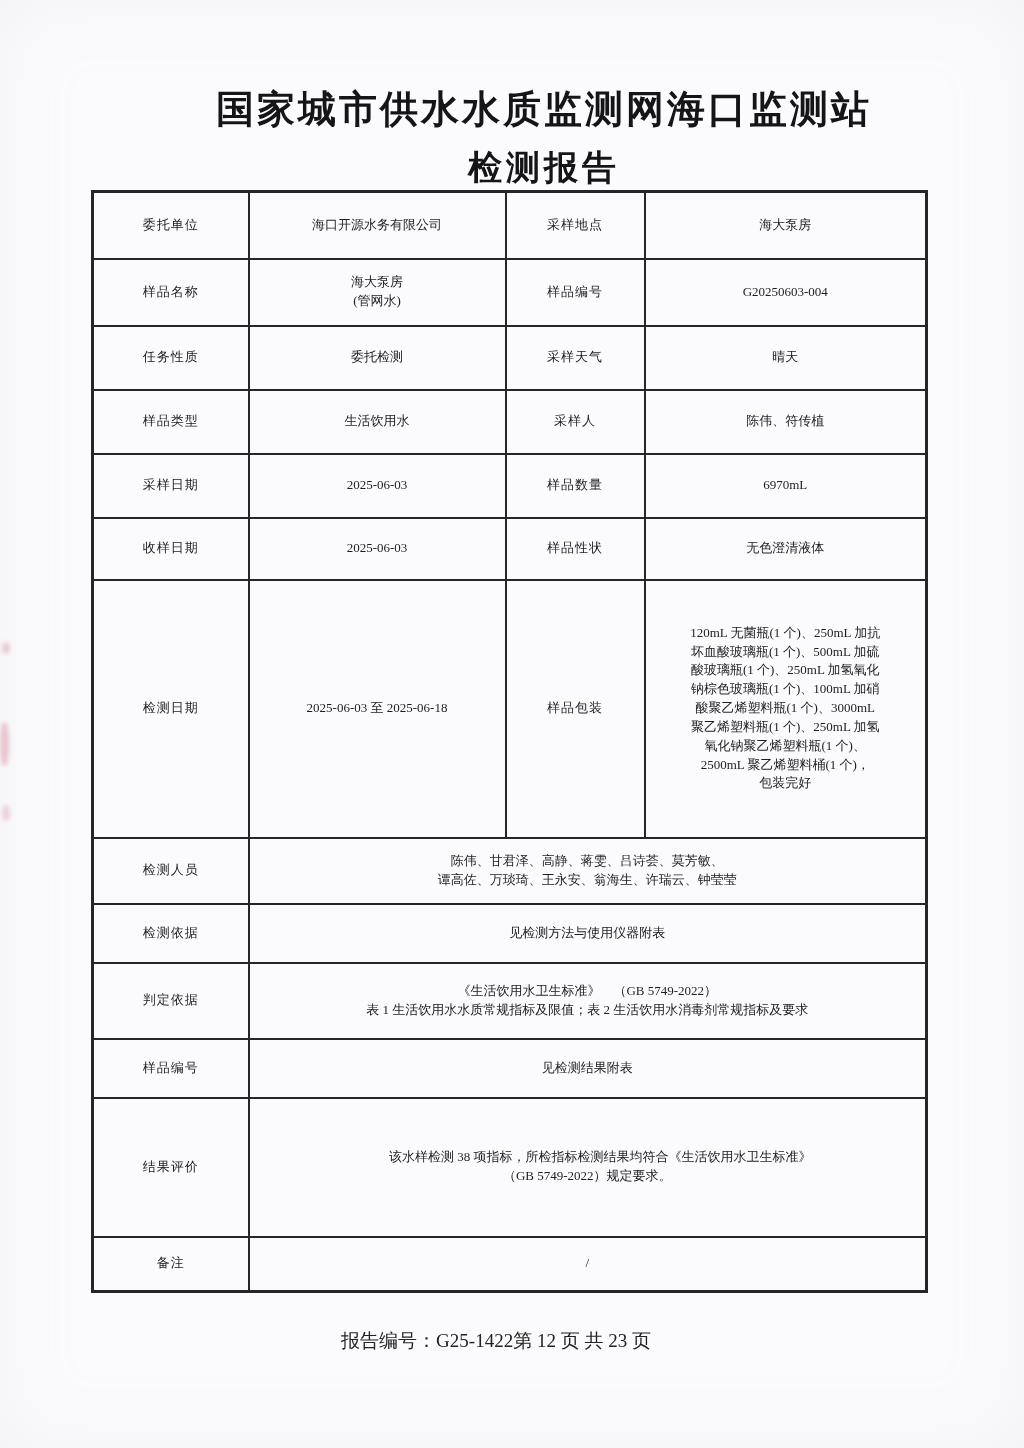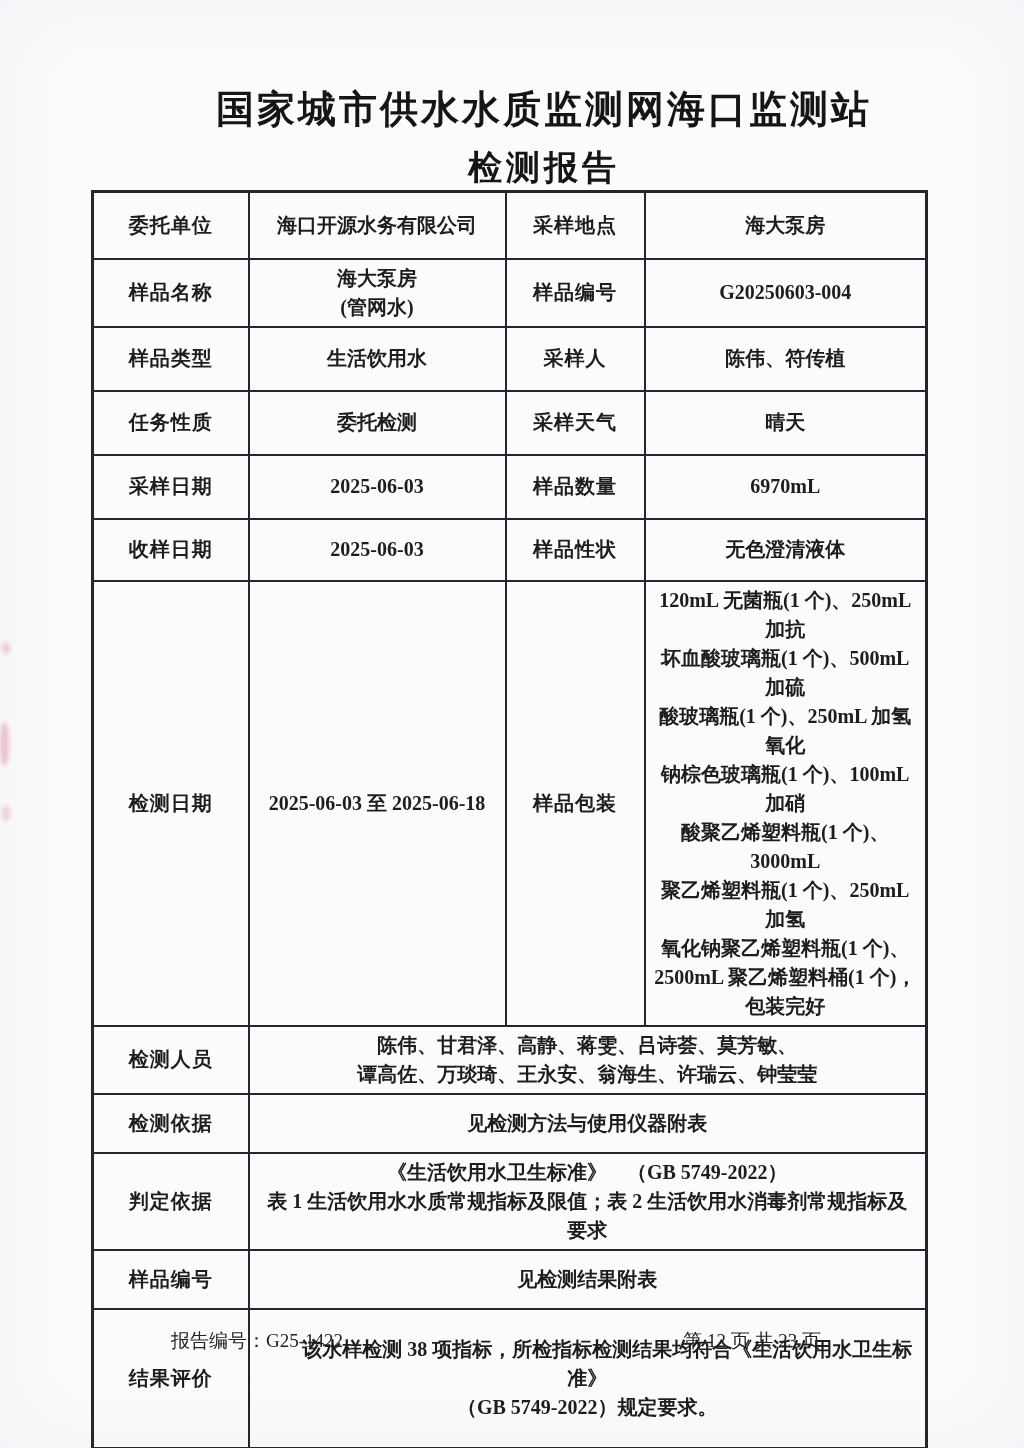--- a/index.html
+++ b/index.html
@@ -44,26 +44,25 @@
     top: 190px;
     width: 834px;
     border-collapse: collapse;
     table-layout: fixed;
   }
   table.report, table.report td {
     border: 2px solid #26262a;
   }
   table.report { border-width: 3px; }
   table.report td {
-    font-size: 20px;
+    font-size: 13px;
     text-align: center;
     vertical-align: middle;
     padding: 4px 8px;
     line-height: 1.45;
-    font-weight: bold;
   }
   td.lbl { letter-spacing: 1px; }
   .pre { white-space: pre-line; }
   td.pack-cell {
     font-size: 19px;
     line-height: 1.4;
     padding: 6px 6px;
   }
   td.judge-cell { line-height: 1.95; font-size: 19.5px; padding: 4px 2px; }
   td.persons-cell { line-height: 1.9; }
@@ -72,21 +71,21 @@
     text-indent: 2em;
     padding: 10px 26px 10px 28px;
     line-height: 2.35;
   }
   .footer-row {
     position: absolute;
     left: 91px;
     top: 1328px;
     width: 834px;
     display: flex;
-    justify-content: space-between;
+    justify-content: center;
     padding-left: 80px;
     padding-right: 104px;
     font-size: 19px;
     color: #222;
   }
   .artifact {
     position: absolute;
     border-radius: 45%;
     filter: blur(2px);
     pointer-events: none;
@@ -124,30 +123,30 @@
         <td>海大泵房</td>
       </tr>
       <tr style="height:67px">
         <td class="lbl">样品名称</td>
         <td class="pre">海大泵房
 (管网水)</td>
         <td class="lbl">样品编号</td>
         <td>G20250603-004</td>
       </tr>
       <tr style="height:64px">
+        <td class="lbl">任务性质</td>
+        <td>委托检测</td>
+        <td class="lbl">采样天气</td>
+        <td>晴天</td>
+      </tr>
+      <tr style="height:64px">
         <td class="lbl">样品类型</td>
         <td>生活饮用水</td>
         <td class="lbl">采样人</td>
         <td>陈伟、符传植</td>
-      </tr>
-      <tr style="height:64px">
-        <td class="lbl">任务性质</td>
-        <td>委托检测</td>
-        <td class="lbl">采样天气</td>
-        <td>晴天</td>
       </tr>
       <tr style="height:64px">
         <td class="lbl">采样日期</td>
         <td>2025-06-03</td>
         <td class="lbl">样品数量</td>
         <td>6970mL</td>
       </tr>
       <tr style="height:62px">
         <td class="lbl">收样日期</td>
         <td>2025-06-03</td>

